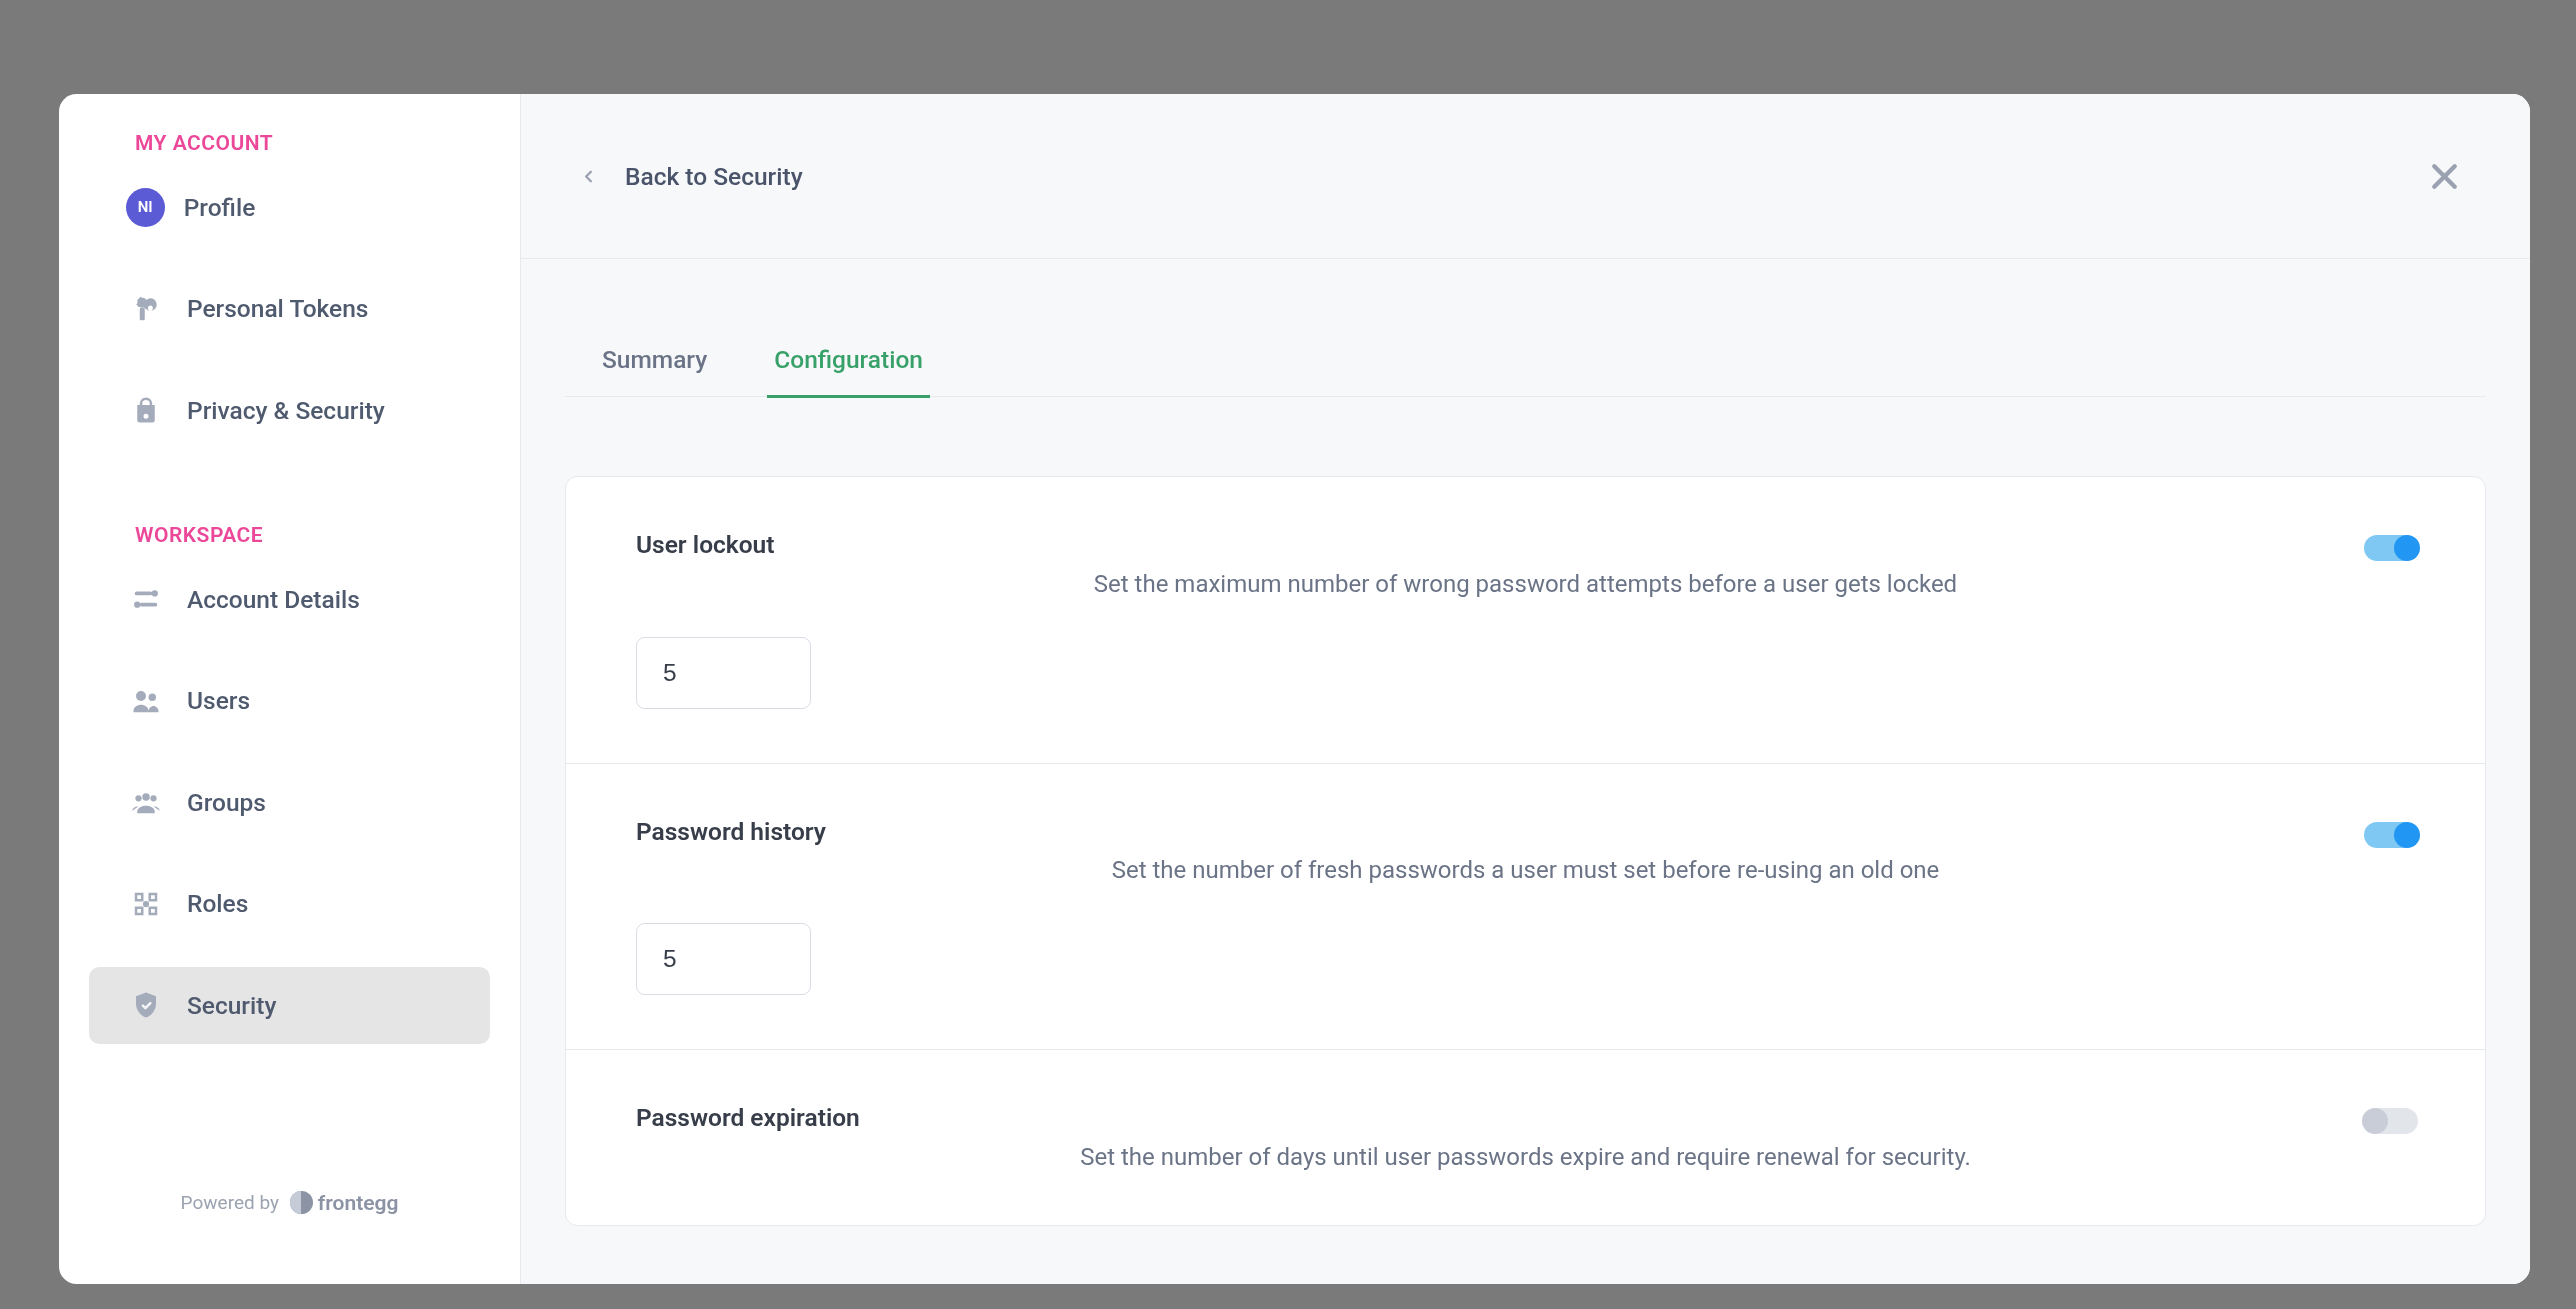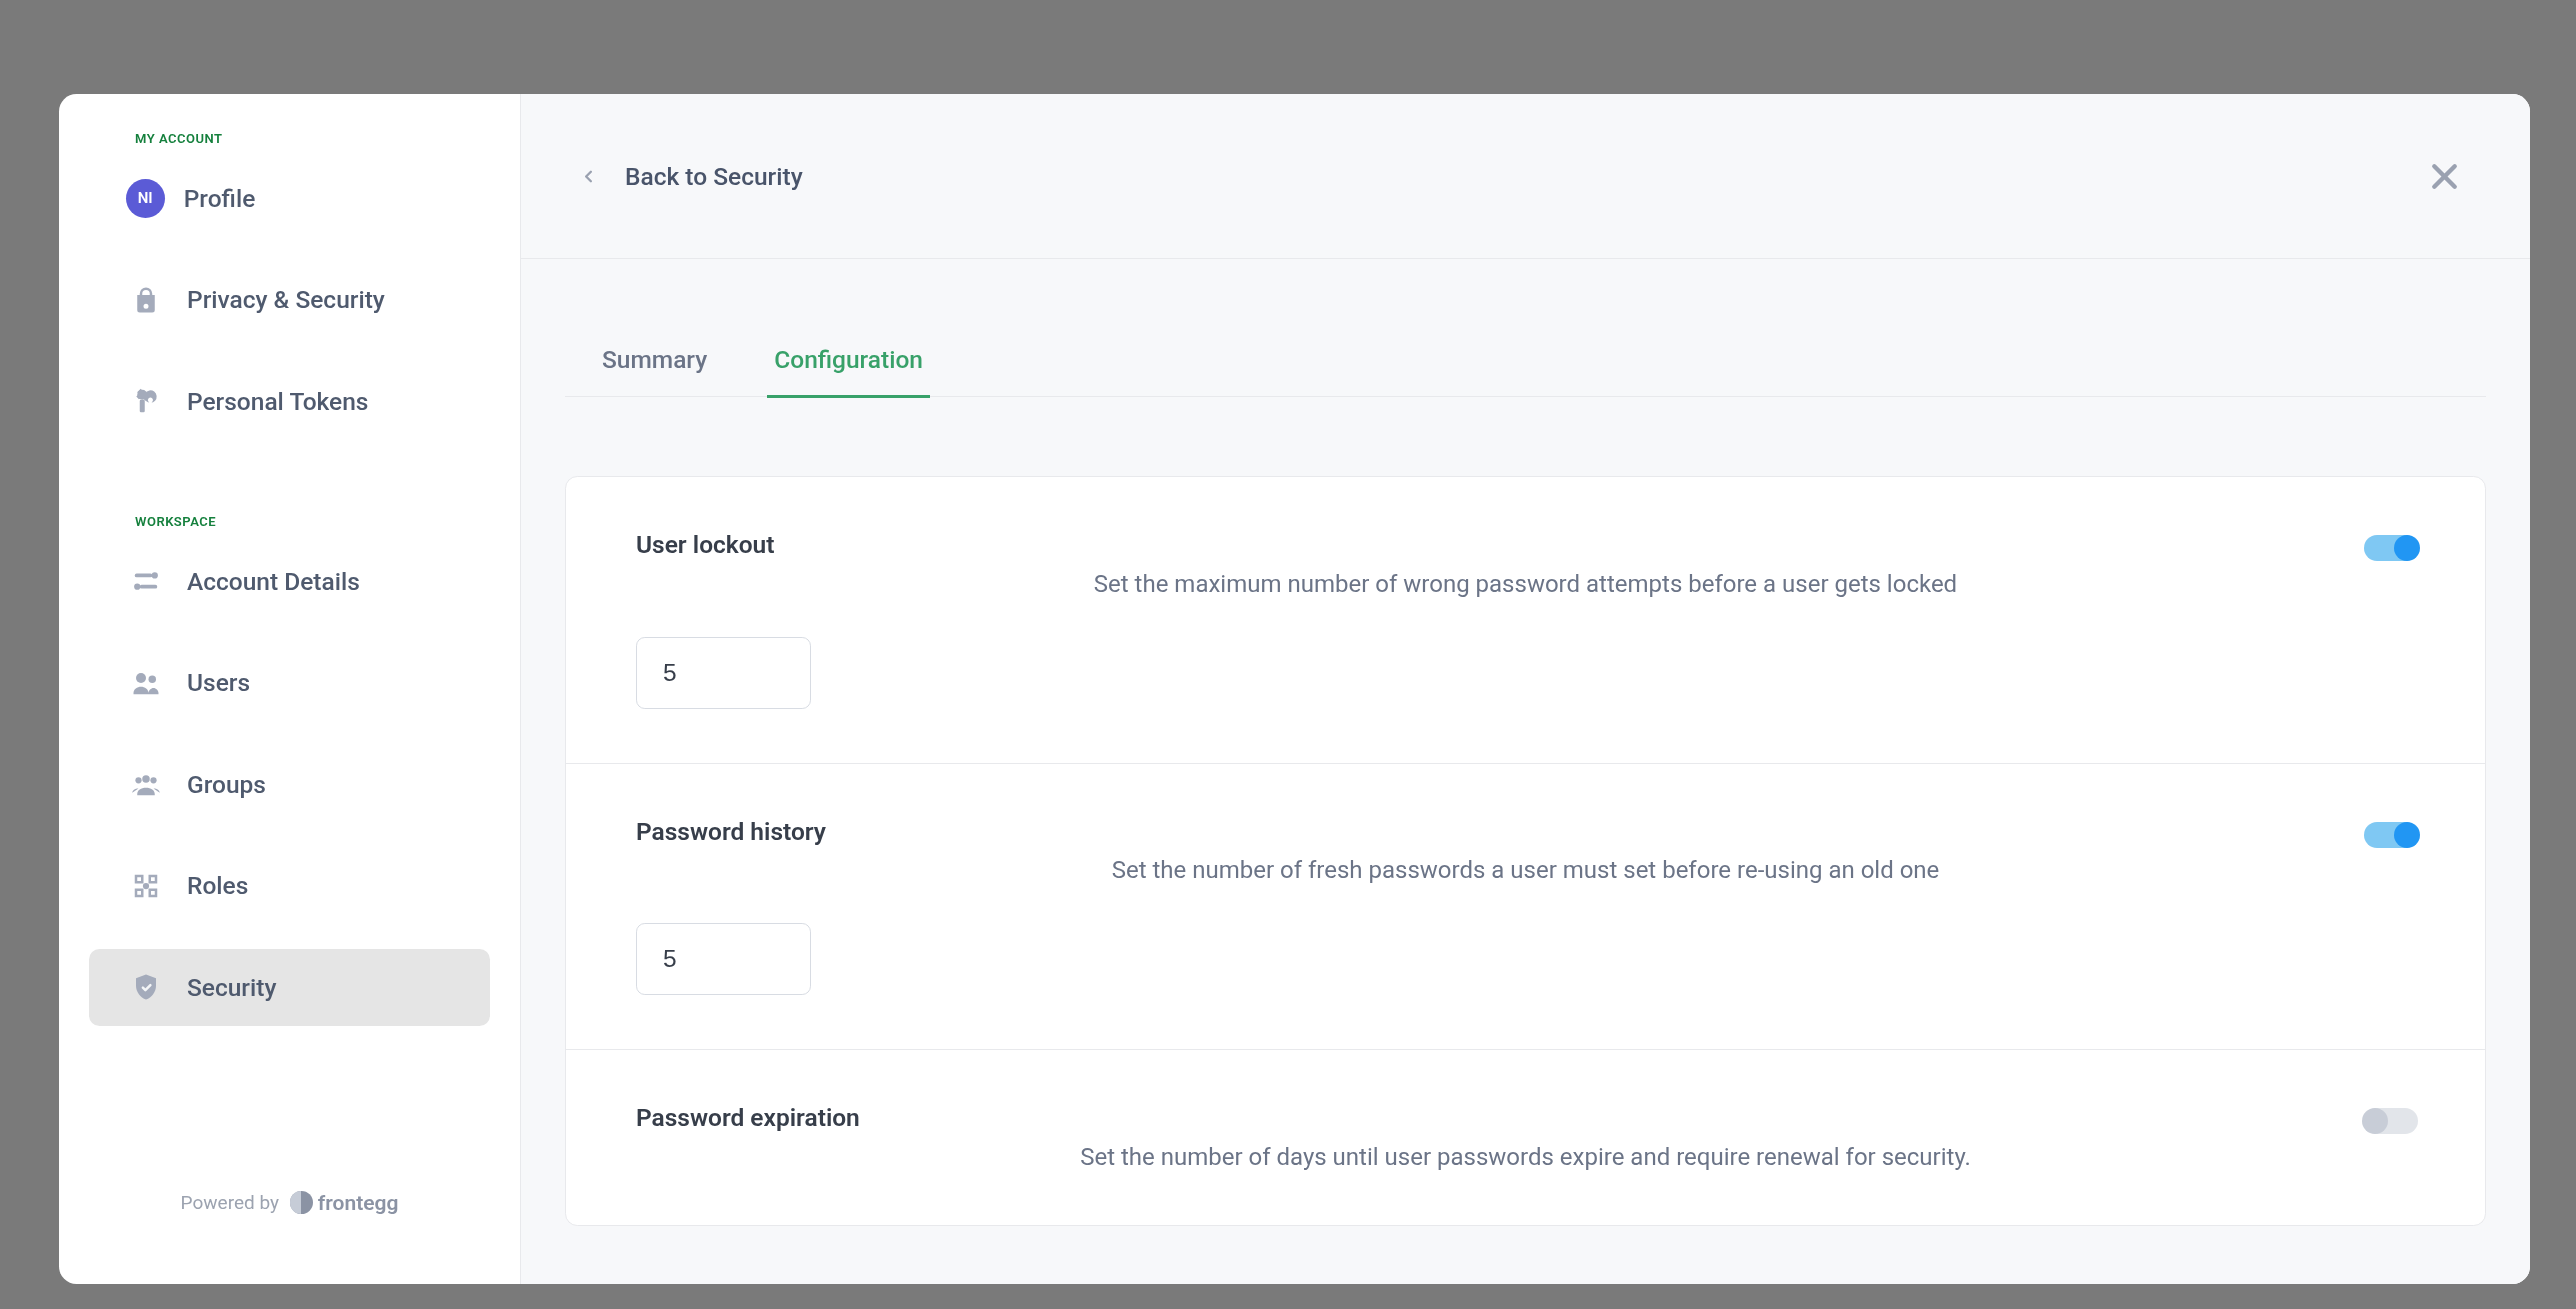--- a/index.html
+++ b/index.html
@@ -33,24 +33,24 @@
   .sidebar {
     width: 462px;
     flex: 0 0 462px;
     border-right: 0.9px solid #e8e9ec;
     display: flex;
     flex-direction: column;
     padding: 33px 30px 21px 30px;
     position: relative;
   }
   .sidebar-section-label {
-    font-size: 13px;
+    font-size: 21px;
     letter-spacing: 0.5px;
     font-weight: 600;
-    color: #15803d;
+    color: #ec4899;
     padding: 3.5px 46px 14px 46px;
   }
   .sidebar-item {
     display: flex;
     align-items: center;
     gap: 26px;
     height: 77px;
     padding: 0 42px;
     border-radius: 10.5px;
     cursor: pointer;
@@ -266,35 +266,35 @@
     <div class="sidebar-section-label">MY ACCOUNT</div>
 
     <div class="sidebar-item">
       <span class="avatar">NI</span>
       <span>Profile</span>
     </div>
 
     <div class="sidebar-item">
       <span class="sidebar-icon">
         <svg viewBox="0 0 24 24" fill="currentColor">
-            <path d="M17 8V7a5 5 0 10-10 0v1H5v12a2 2 0 002 2h10a2 2 0 002-2V8h-2zm-8-1a3 3 0 116 0v1H9V7zm3 12a2 2 0 110-4 2 2 0 010 4z"></path>
-          </svg>
-      </span>
-      <span>Privacy &amp; Security</span>
-    </div>
-
-    <div class="sidebar-item">
-      <span class="sidebar-icon">
-        <svg viewBox="0 0 24 24" fill="currentColor">
             <path d="M12 12a5 5 0 10-4.9-4H2v4h2v3h3v-3h2.1A5 5 0 0012 12zm2-5a2 2 0 110 4 2 2 0 010-4z" transform="rotate(45 12 12)"></path>
             <circle cx="9" cy="7" r="4"></circle>
             <rect x="7" y="11" width="4" height="10" rx="1"></rect>
           </svg>
       </span>
       <span>Personal Tokens</span>
+    </div>
+
+    <div class="sidebar-item">
+      <span class="sidebar-icon">
+        <svg viewBox="0 0 24 24" fill="currentColor">
+            <path d="M17 8V7a5 5 0 10-10 0v1H5v12a2 2 0 002 2h10a2 2 0 002-2V8h-2zm-8-1a3 3 0 116 0v1H9V7zm3 12a2 2 0 110-4 2 2 0 010 4z"></path>
+          </svg>
+      </span>
+      <span>Privacy &amp; Security</span>
     </div>
 
     <div class="sidebar-gap"></div>
 
     <div class="sidebar-section-label">WORKSPACE</div>
 
     <div class="sidebar-item">
       <span class="sidebar-icon">
         <svg viewBox="0 0 24 24" fill="currentColor">
             <rect x="3" y="6" width="14" height="3" rx="1.5"></rect>

